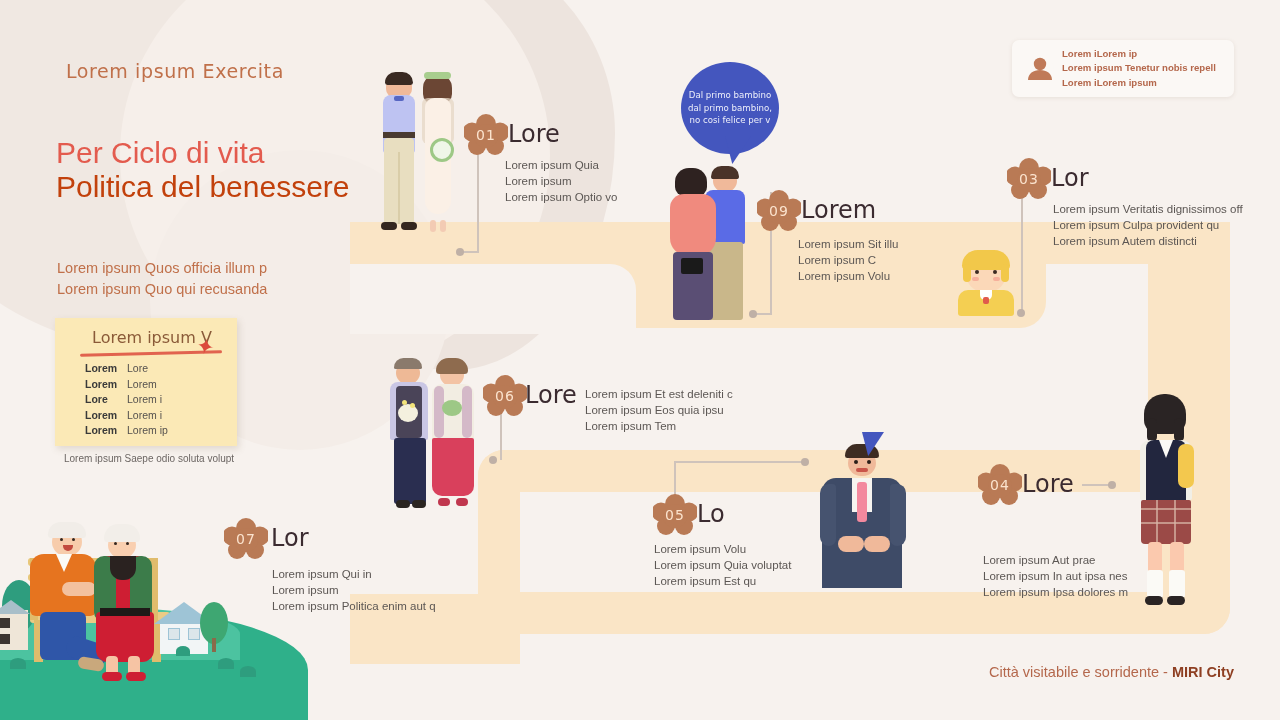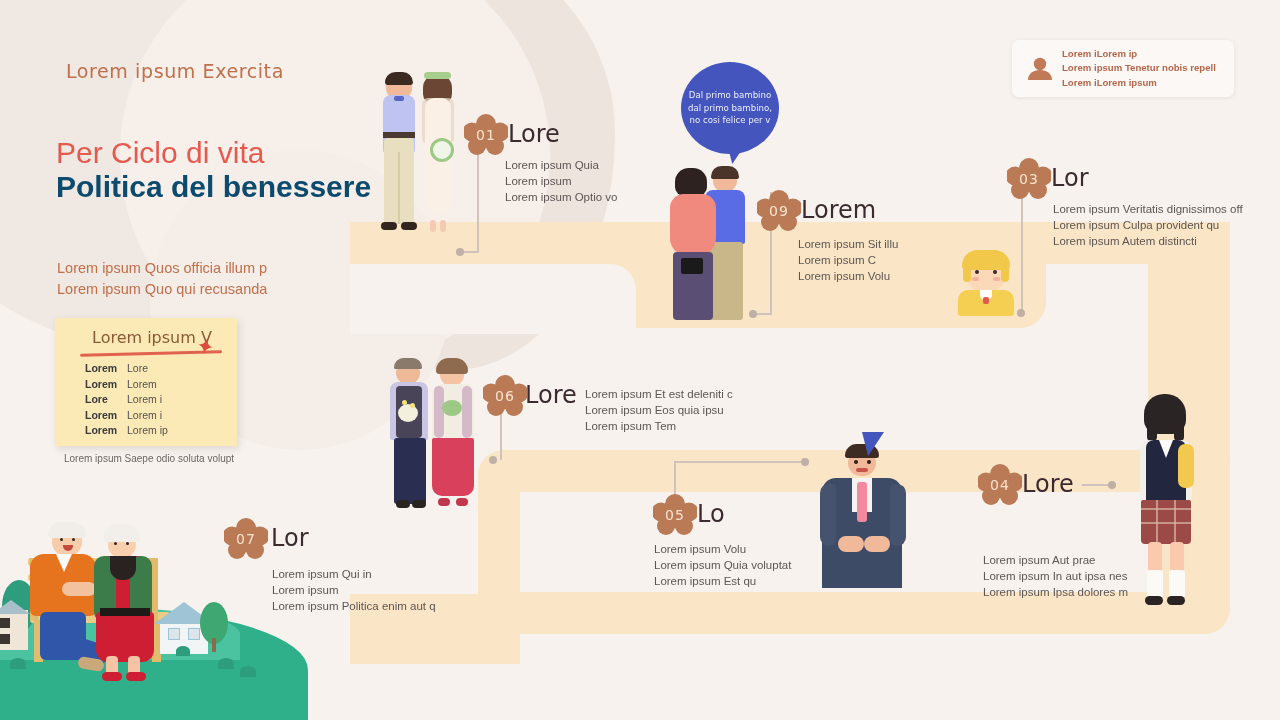--- a/index.html
+++ b/index.html
@@ -25,21 +25,21 @@
   .conn{position:absolute;background:#CFC3BB;}
   .dot{position:absolute;width:8px;height:8px;border-radius:50%;background:#BFB0A6;}
 
   
   .eyebrow{
     position:absolute;left:66px;top:60px;
     font-size:19px;letter-spacing:.6px;color:#C0704A;
     font-family:"DejaVu Sans", sans-serif;
   }
   .title1{position:absolute;left:56px;top:136px;font-size:30px;color:#E35B4E;font-family:"Liberation Sans",sans-serif;}
-  .title2{position:absolute;left:56px;top:170px;font-size:30px;font-weight:bold;color:#0c4a6e;}
+  .title2{position:absolute;left:56px;top:170px;font-size:30px;font-weight:normal;color:#c2410c;}
   .subline{position:absolute;left:57px;font-size:14.5px;color:#C0704A;}
   .sub1{top:260px;}
   .sub2{top:281px;}
 
   
   .note{
     position:absolute;left:55px;top:318px;width:182px;height:128px;
     background:#FBE9B6;box-shadow:2px 3px 7px rgba(120,100,70,.18);
   }
   .note-curl{
@@ -491,14 +491,17 @@
     </svg>
     <div class="num" style="position:absolute;left:0;top:0;width:44px;height:42px;display:flex;align-items:center;justify-content:center;font-size:14px;color:#FBE3CE;letter-spacing:1.2px;font-family:'DejaVu Sans',sans-serif;">07</div>
     <div class="step-h" style="left:47px;top:6px;">Lor</div>
     <div class="step-b" style="left:48px;top:48px;width:260px;">
       <div>Lorem ipsum Qui in</div>
       <div>Lorem ipsum</div>
       <div>Lorem ipsum Politica enim aut q</div>
     </div>
   </div>
 
+  <div class="footer">
+    <span>Città visitabile e sorridente - </span><b>MIRI City</b>
+  </div>
 
 </div>
 
 </body></html>

